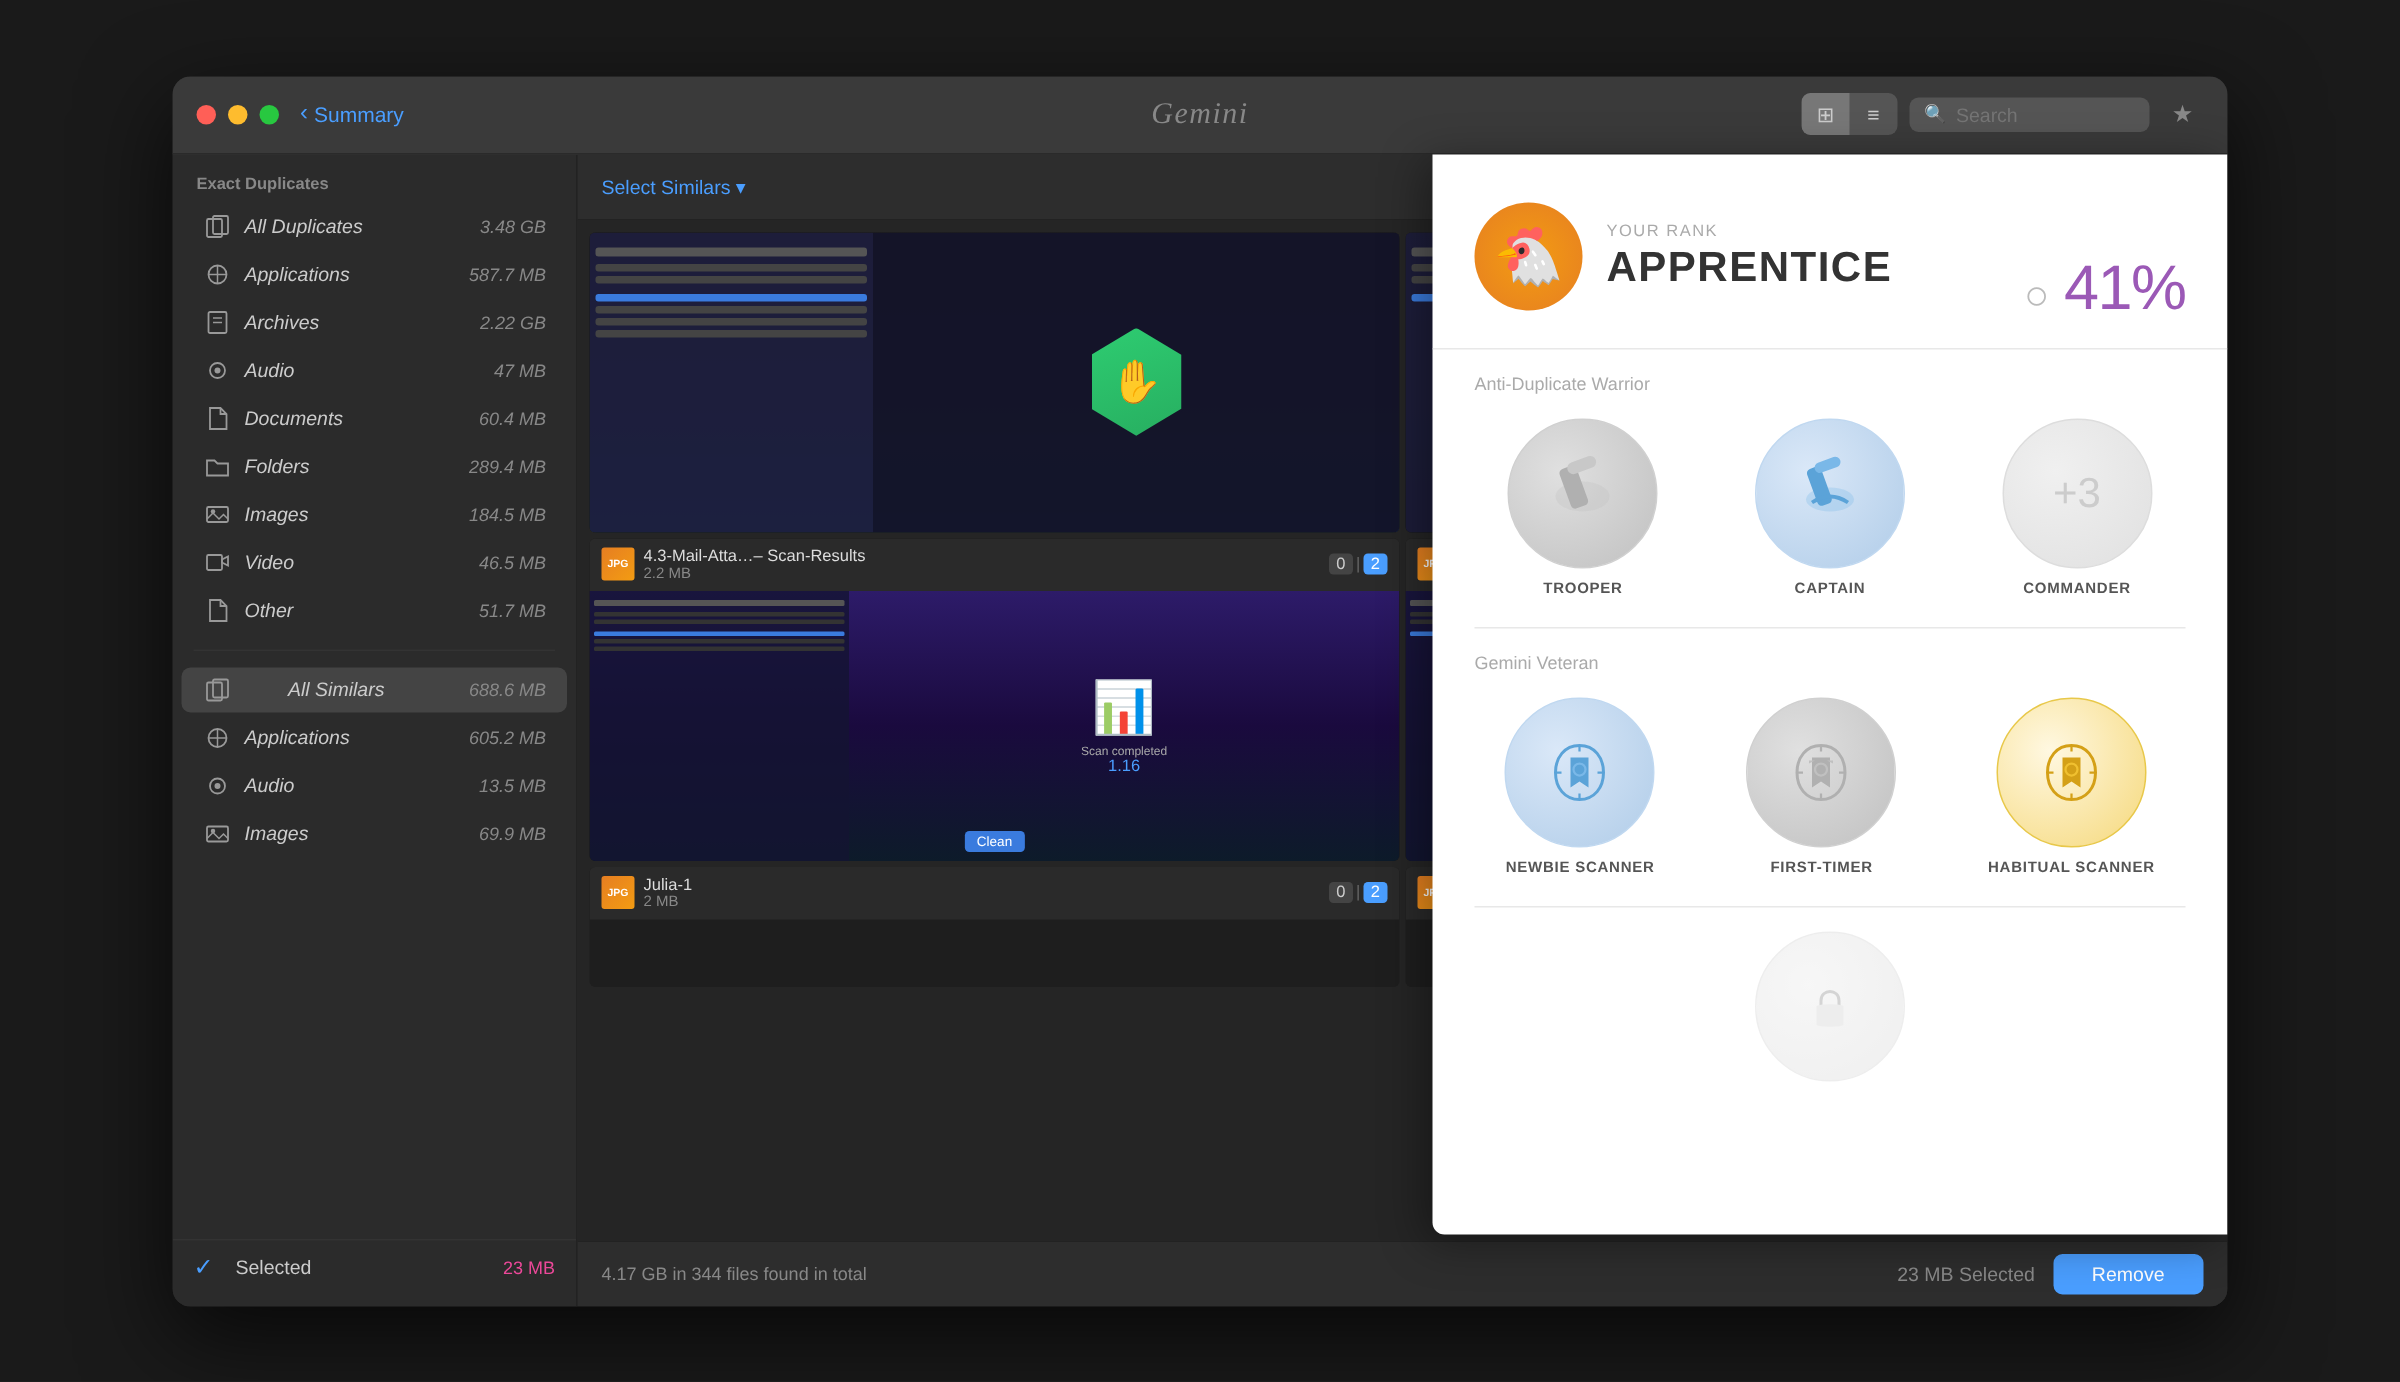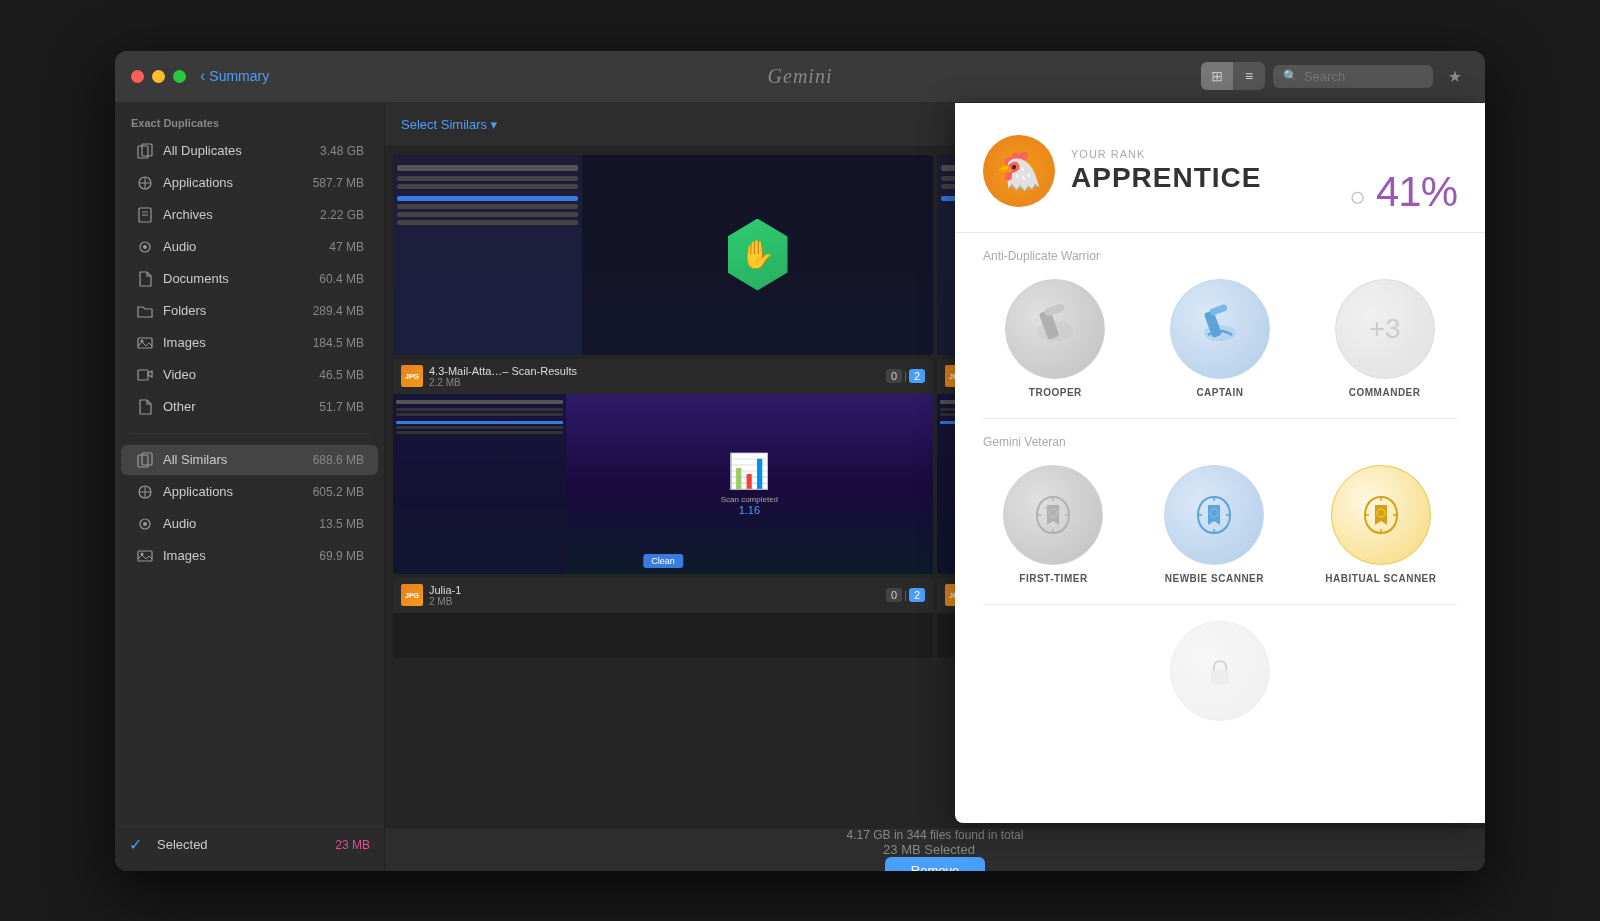--- a/index.html
+++ b/index.html
@@ -164,24 +164,26 @@
       text-transform: none;
     }
 
     .sidebar-item {
       display: flex;
       align-items: center;
       padding: 5px 14px;
       cursor: pointer;
       border-radius: 6px;
       margin: 1px 6px;
+      font-style: italic;
     }
 
     .sidebar-item.active {
       background: rgba(255,255,255,0.12);
+      gap: 29px;
     }
 
     .sidebar-icon {
       width: 20px;
       height: 20px;
       margin-right: 8px;
       display: flex;
       align-items: center;
       justify-content: center;
       color: #999;
@@ -384,21 +386,20 @@
 
     
     .status-bar {
       height: 44px;
       background: #2d2d2d;
       display: flex;
       align-items: center;
       padding: 0 16px;
       border-top: 1px solid #222;
       flex-shrink: 0;
-      flex-direction: column;
     }
 
     .status-text {
       color: #888;
       font-size: 12px;
       flex: 1;
     }
 
     .selected-count {
       color: #888;
@@ -944,51 +945,51 @@
       </div>
     </div>
 
     <div class="section-divider"></div>
 
     <div class="achievement-section">
       <div class="section-title">Gemini Veteran</div>
       <div class="badges-row">
 
         <div class="badge-item">
+          <div class="badge-circle unlocked-blue">
+            <svg width="56" height="56" viewBox="0 0 56 56">
+              <path d="M28 10 C38 10 44 18 44 28 C44 38 38 46 28 46 C18 46 12 38 12 28 C12 18 18 10 28 10Z" fill="none" stroke="#5ba3d8" stroke-width="2"></path>
+              <path d="M22 18 L22 38 L28 34 L34 38 L34 18 Z" fill="#5ba3d8"></path>
+              <circle cx="28" cy="26" r="4" fill="none" stroke="#7ab8e8" stroke-width="1.5"></circle>
+              <line x1="28" y1="14" x2="28" y2="10" stroke="#5ba3d8" stroke-width="1.5"></line>
+              <line x1="28" y1="46" x2="28" y2="42" stroke="#5ba3d8" stroke-width="1.5"></line>
+              <line x1="12" y1="28" x2="16" y2="28" stroke="#5ba3d8" stroke-width="1.5"></line>
+              <line x1="40" y1="28" x2="44" y2="28" stroke="#5ba3d8" stroke-width="1.5"></line>
+            </svg>
+          </div>
+          <span class="badge-label">NEWBIE SCANNER</span>
+        </div>
+
+        <div class="badge-item">
           <div class="badge-circle unlocked-dim">
             <svg width="56" height="56" viewBox="0 0 56 56">
               <path d="M28 10 C38 10 44 18 44 28 C44 38 38 46 28 46 C18 46 12 38 12 28 C12 18 18 10 28 10Z" fill="none" stroke="#b0b0b0" stroke-width="2"></path>
               <path d="M22 18 L22 38 L28 34 L34 38 L34 18 Z" fill="#b0b0b0"></path>
               <path d="M20 20 L20 22 L24 20 Z M36 20 L36 22 L32 20 Z" fill="#c0c0c0"></path>
               <circle cx="28" cy="26" r="4" fill="none" stroke="#c0c0c0" stroke-width="1.5"></circle>
               <line x1="28" y1="14" x2="28" y2="10" stroke="#b0b0b0" stroke-width="1.5"></line>
               <line x1="28" y1="46" x2="28" y2="42" stroke="#b0b0b0" stroke-width="1.5"></line>
               <line x1="12" y1="28" x2="16" y2="28" stroke="#b0b0b0" stroke-width="1.5"></line>
               <line x1="40" y1="28" x2="44" y2="28" stroke="#b0b0b0" stroke-width="1.5"></line>
             </svg>
           </div>
           <span class="badge-label">FIRST-TIMER</span>
         </div>
 
         <div class="badge-item">
-          <div class="badge-circle unlocked-blue">
-            <svg width="56" height="56" viewBox="0 0 56 56">
-              <path d="M28 10 C38 10 44 18 44 28 C44 38 38 46 28 46 C18 46 12 38 12 28 C12 18 18 10 28 10Z" fill="none" stroke="#5ba3d8" stroke-width="2"></path>
-              <path d="M22 18 L22 38 L28 34 L34 38 L34 18 Z" fill="#5ba3d8"></path>
-              <circle cx="28" cy="26" r="4" fill="none" stroke="#7ab8e8" stroke-width="1.5"></circle>
-              <line x1="28" y1="14" x2="28" y2="10" stroke="#5ba3d8" stroke-width="1.5"></line>
-              <line x1="28" y1="46" x2="28" y2="42" stroke="#5ba3d8" stroke-width="1.5"></line>
-              <line x1="12" y1="28" x2="16" y2="28" stroke="#5ba3d8" stroke-width="1.5"></line>
-              <line x1="40" y1="28" x2="44" y2="28" stroke="#5ba3d8" stroke-width="1.5"></line>
-            </svg>
-          </div>
-          <span class="badge-label">NEWBIE SCANNER</span>
-        </div>
-
-        <div class="badge-item">
           <div class="badge-circle" style="background:radial-gradient(circle at 35% 35%, #fff8e1, #f5d87a);border:1px solid #e8c84a;">
             <svg width="56" height="56" viewBox="0 0 56 56">
               <path d="M28 10 C38 10 44 18 44 28 C44 38 38 46 28 46 C18 46 12 38 12 28 C12 18 18 10 28 10Z" fill="none" stroke="#d4a017" stroke-width="2"></path>
               <path d="M22 18 L22 38 L28 34 L34 38 L34 18 Z" fill="#d4a017"></path>
               <circle cx="28" cy="26" r="4" fill="none" stroke="#f0c030" stroke-width="1.5"></circle>
               <line x1="28" y1="14" x2="28" y2="10" stroke="#d4a017" stroke-width="1.5"></line>
               <line x1="28" y1="46" x2="28" y2="42" stroke="#d4a017" stroke-width="1.5"></line>
               <line x1="12" y1="28" x2="16" y2="28" stroke="#d4a017" stroke-width="1.5"></line>
               <line x1="40" y1="28" x2="44" y2="28" stroke="#d4a017" stroke-width="1.5"></line>
             </svg>

